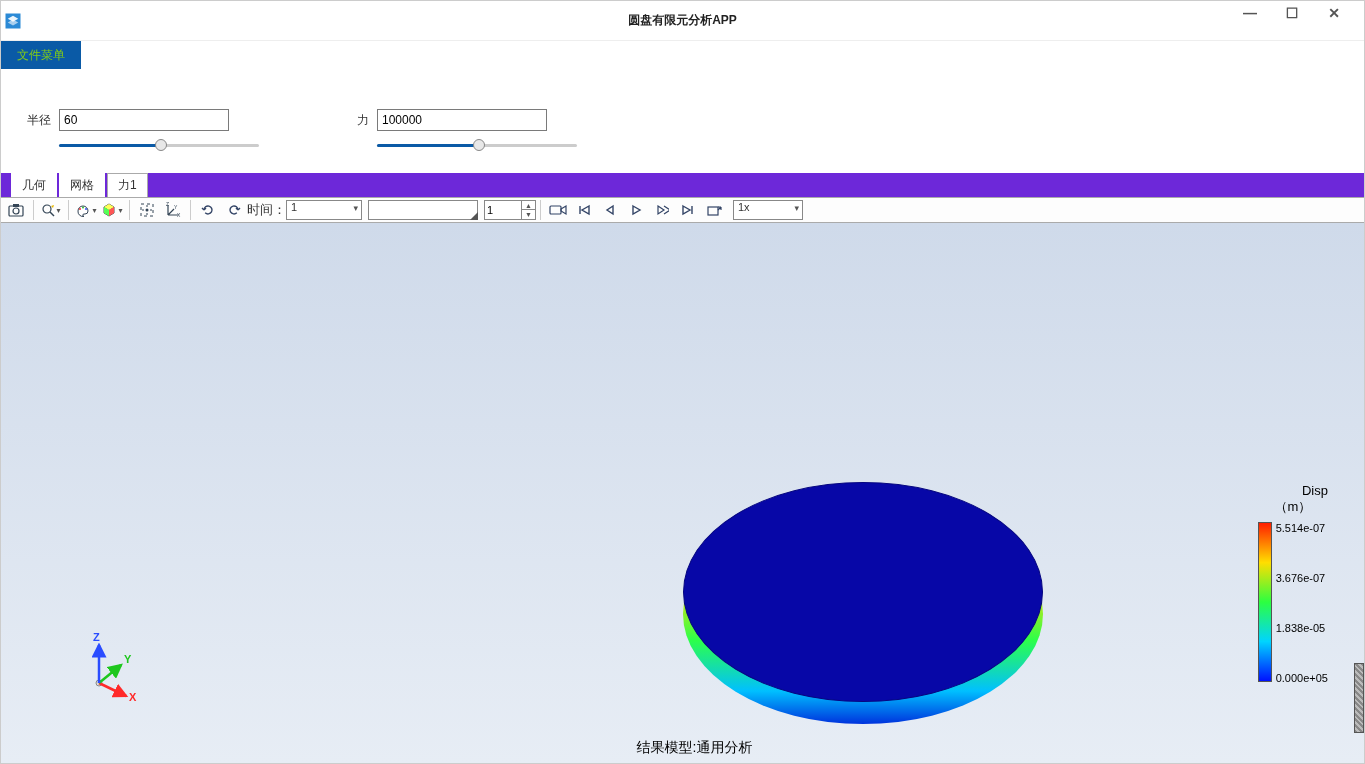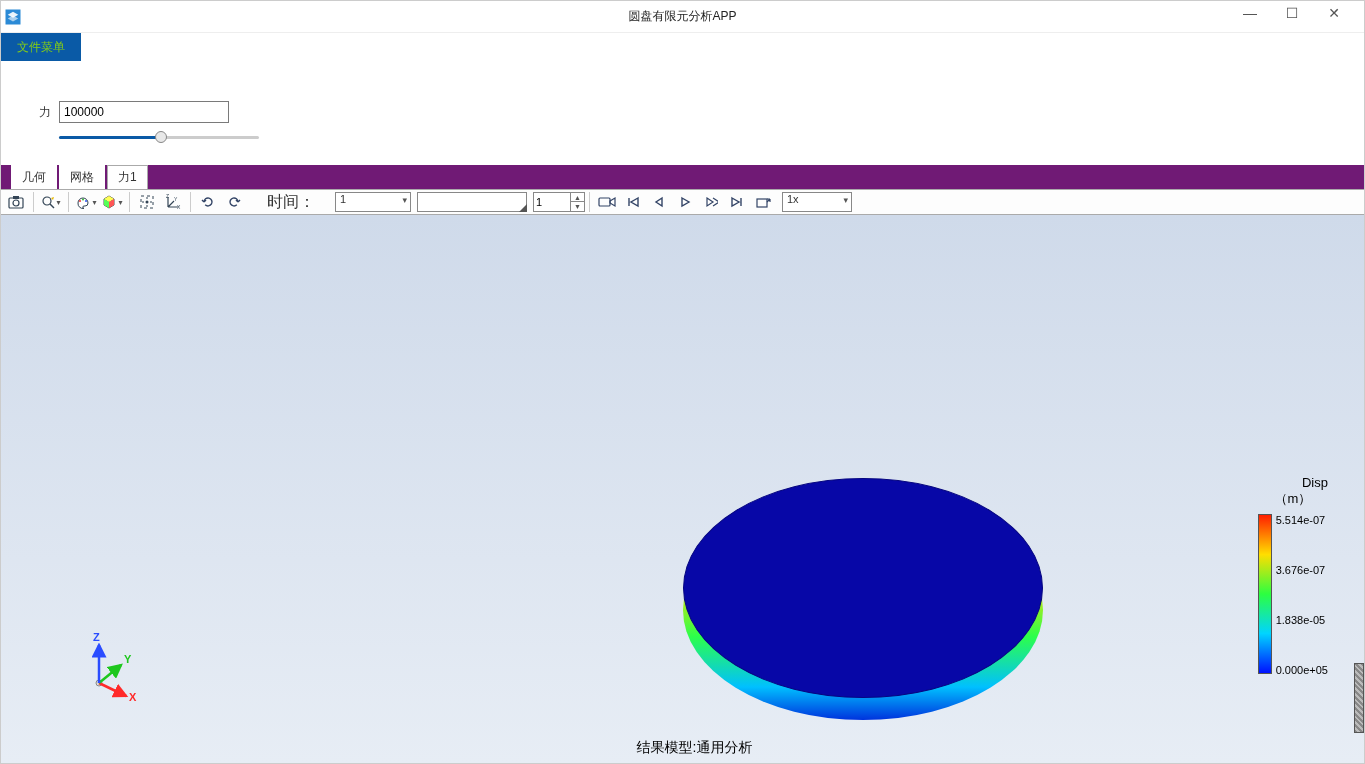--- a/index.html
+++ b/index.html
@@ -1,25 +1,26 @@
 <!DOCTYPE html>
 <html><head>
 <meta charset="utf-8">
 <style>
   * { box-sizing: border-box; margin: 0; padding: 0; font-family: "Microsoft YaHei", "SimSun", sans-serif; }
   html, body { width: 100%; height: 100%; overflow: hidden; background: #fff; }
 
   
   .titlebar {
-    height: 32px; width: 100%;
+    height: 40px; width: 100%;
     background: #fff;
     display: flex; align-items: center;
     font-size: 12px; color: #333;
     border-bottom: 1px solid #eee;
     position: relative;
+    font-weight: bold;
   }
   .titlebar .app-icon {
     width: 24px; height: 24px; display:flex; align-items:center; justify-content:center;
   }
   .titlebar .app-icon svg { width:18px; height:18px; }
   .titlebar .title-text {
     position:absolute; left:50%; transform:translateX(-50%);
     font-size:12px; color:#222;
   }
   .titlebar .win-controls {
@@ -55,21 +56,21 @@
     position:absolute; top:7px; left:0; right:0; height:3px; background:#ccc; border-radius:2px;
   }
   .param-slider-track .filled { position:absolute; left:0; top:0; bottom:0; background:#0a5aa6; border-radius:2px; }
   .param-slider-thumb {
     position:absolute; top:2px; width:12px; height:12px; background:#e8e8e8; border:1px solid #888; border-radius:6px;
   }
 
   
   .tabrow {
     height:24px; padding-left:10px; display:flex; align-items:flex-end; gap:2px;
-    background:#701a75;
+    background:#6d28d9;
   }
   .tab {
     border:1px solid #ccc; border-bottom:none;
     padding:3px 10px; font-size:12px; color:#333; background:#fff;
     position:relative;
   }
   .tab.inactive { border-color:transparent; }
   .tab.active { border-color:#aaa; background:#fff; }
 
   
@@ -78,21 +79,21 @@
     display:flex; align-items:center; font-size:11px; color:#333;
     padding:0 2px;
   }
   .tb-sep { width:1px; height:20px; background:#ccc; margin:0 4px; }
   .tb-btn {
     width:26px; height:22px; display:flex; align-items:center; justify-content:center; cursor:default;
     border:1px solid transparent;
   }
   .tb-dd { display:flex; align-items:center; }
   .tb-dd .caret { font-size:8px; color:#555; margin-left:1px; }
-  .tb-label { margin:0 20px; font-size:16px; }
+  .tb-label { margin:0 0; font-size:13px; }
   .tb-combo {
     height:20px; border:1px solid #888; background:#fff; font-size:11px; padding:0 16px 0 4px;
     position:relative; min-width:76px;
   }
   .tb-combo .caret { position:absolute; right:3px; top:2px; font-size:9px; color:#555; }
   .tb-timeline {
     height:20px; width:110px; border:1px solid #888; background:#fff; position:relative;
   }
   .tb-timeline::after {
     content:""; position:absolute; right:-1px; bottom:-1px; width:0; height:0;
@@ -183,20 +184,32 @@
       <div class="wc">☐</div>
       <div class="wc">✕</div>
     </div>
   </div>
 
   <div class="menubar">
     <div class="menu-item">文件菜单</div>
   </div>
 
   <div class="param-area">
+    <div class="param-block">
+      <div class="param-row">
+        <span class="param-label">半径</span>
+        <input class="param-input" value="60" style="">
+      </div>
+      <div class="param-slider-wrap">
+        <div class="param-slider-track">
+            <div class="filled" style="width:50%"></div>
+          </div>
+        <div class="param-slider-thumb" style="left:48%"></div>
+      </div>
+    </div>
     <div class="param-block">
       <div class="param-row">
         <span class="param-label">力</span>
         <input class="param-input" value="100000" style="">
       </div>
       <div class="param-slider-wrap">
         <div class="param-slider-track">
             <div class="filled" style="width:50%"></div>
           </div>
         <div class="param-slider-thumb" style="left:48%"></div>

